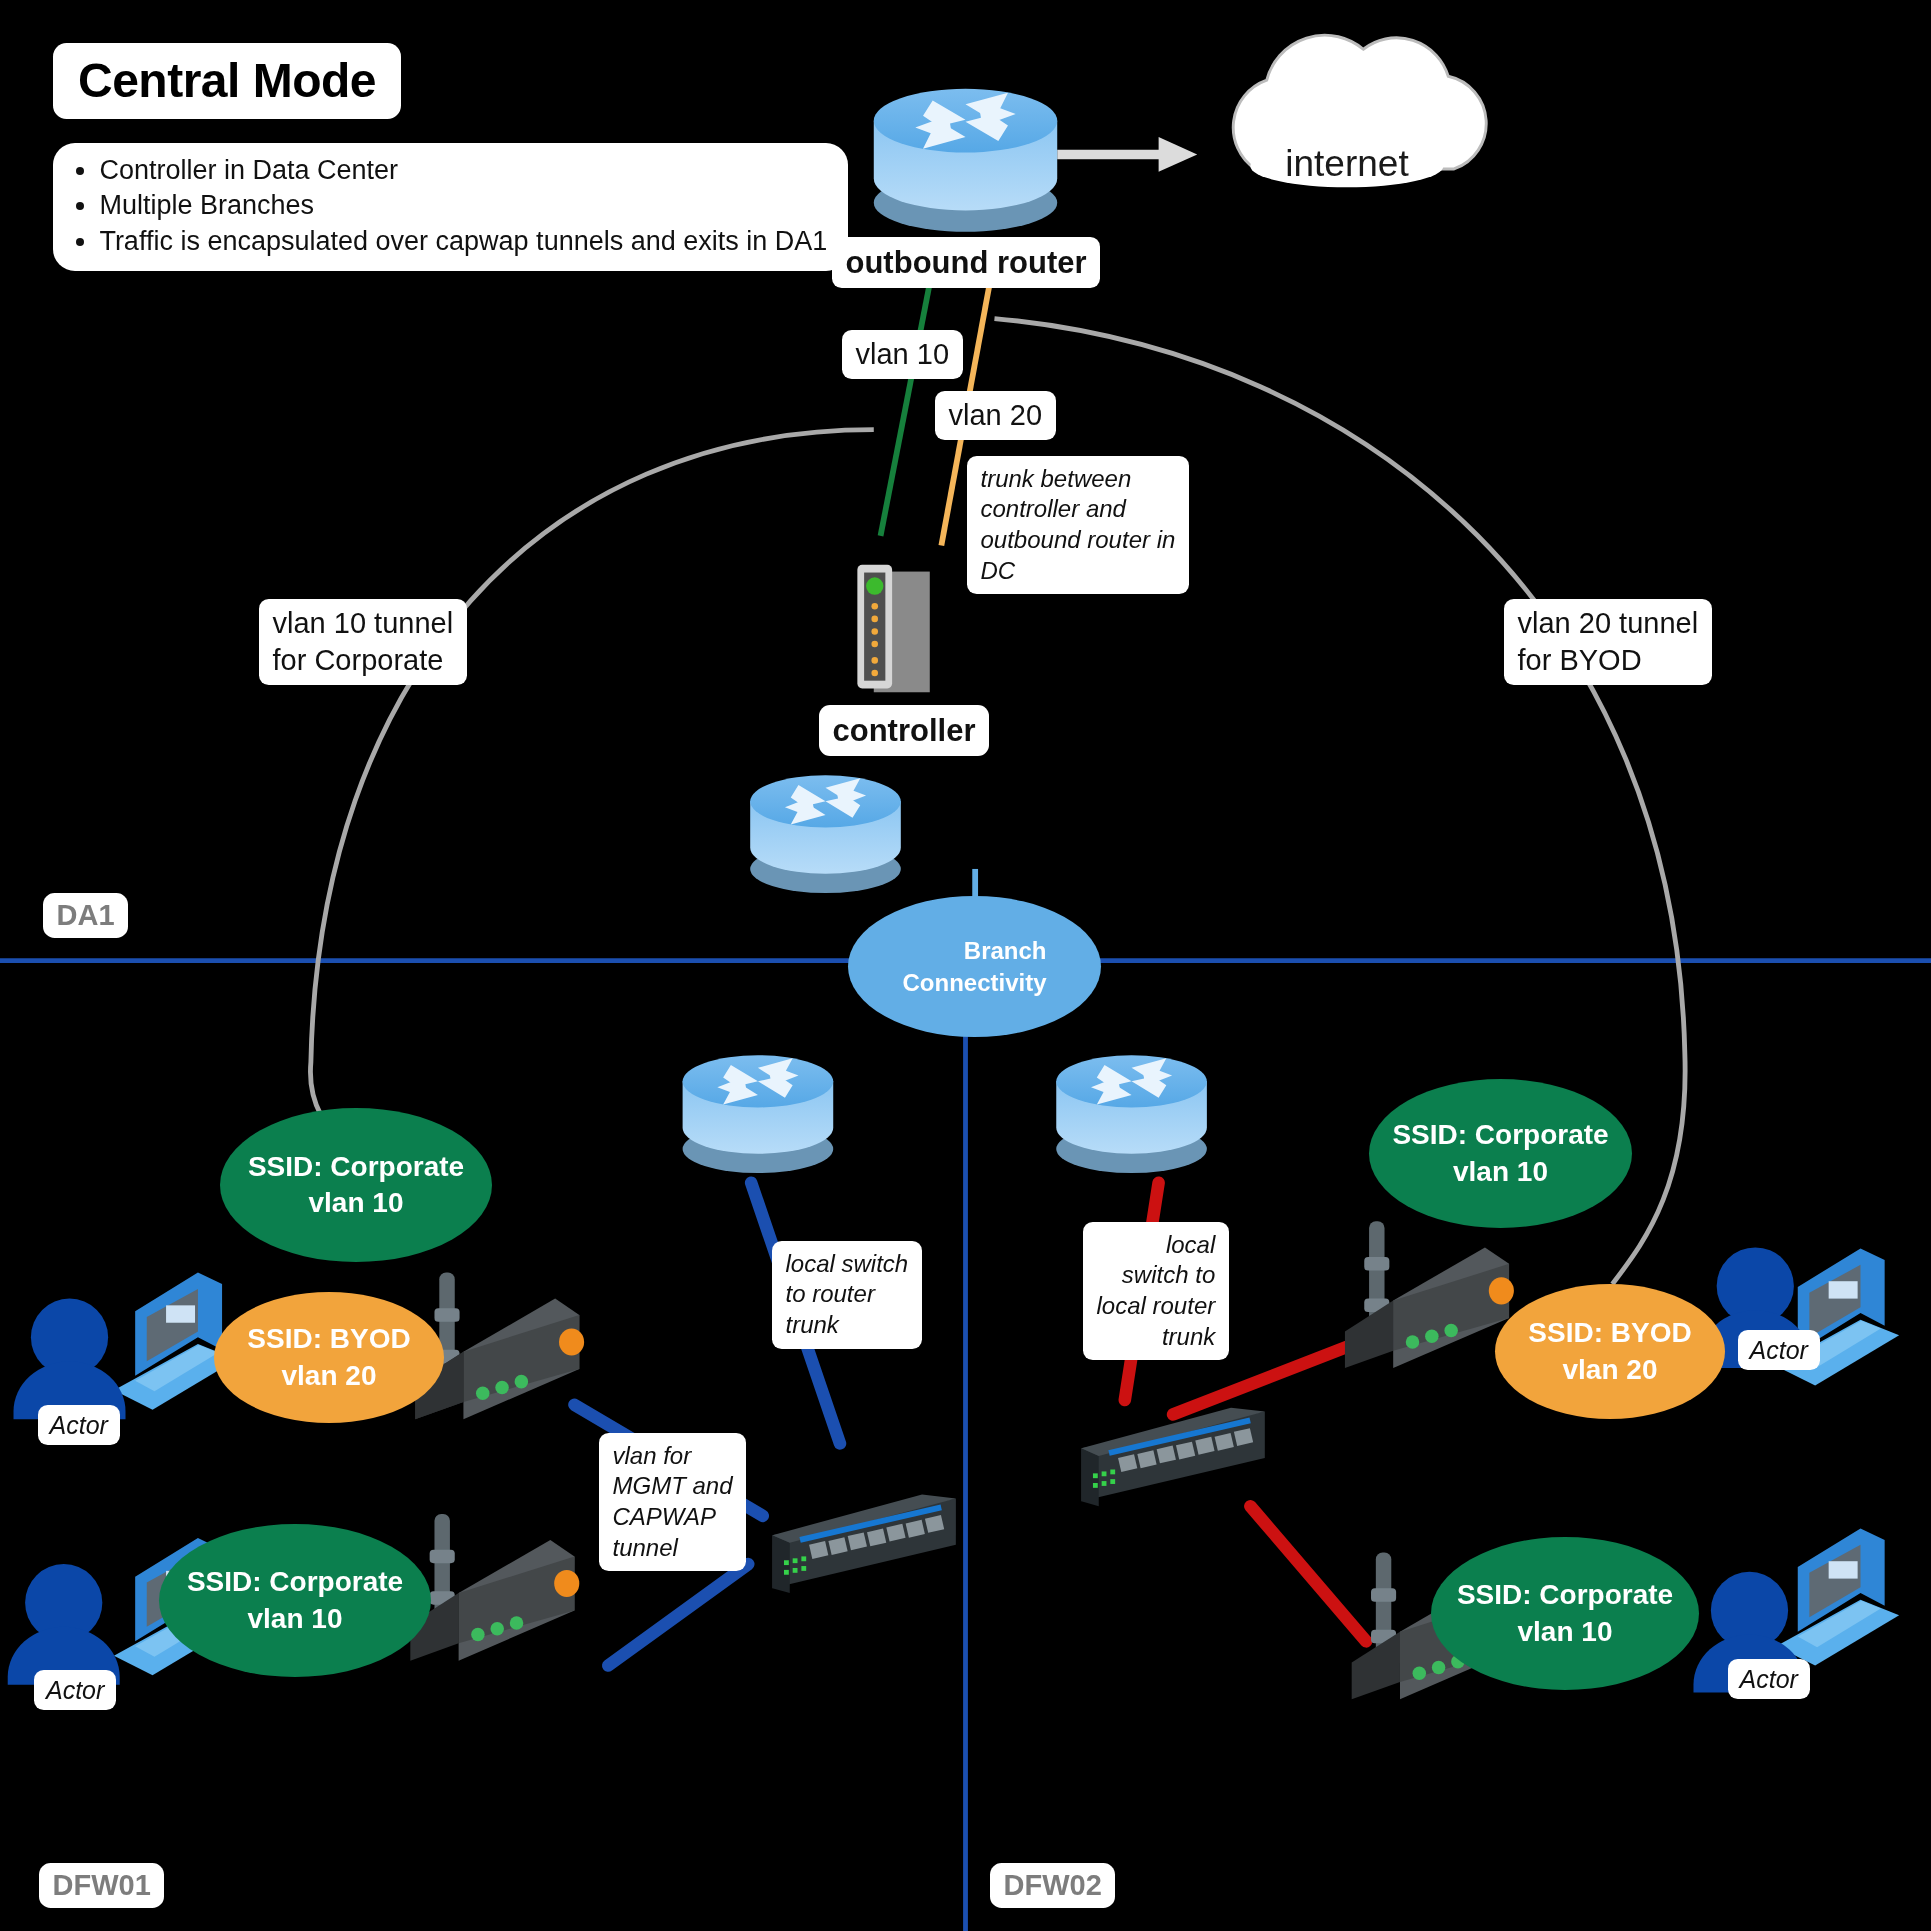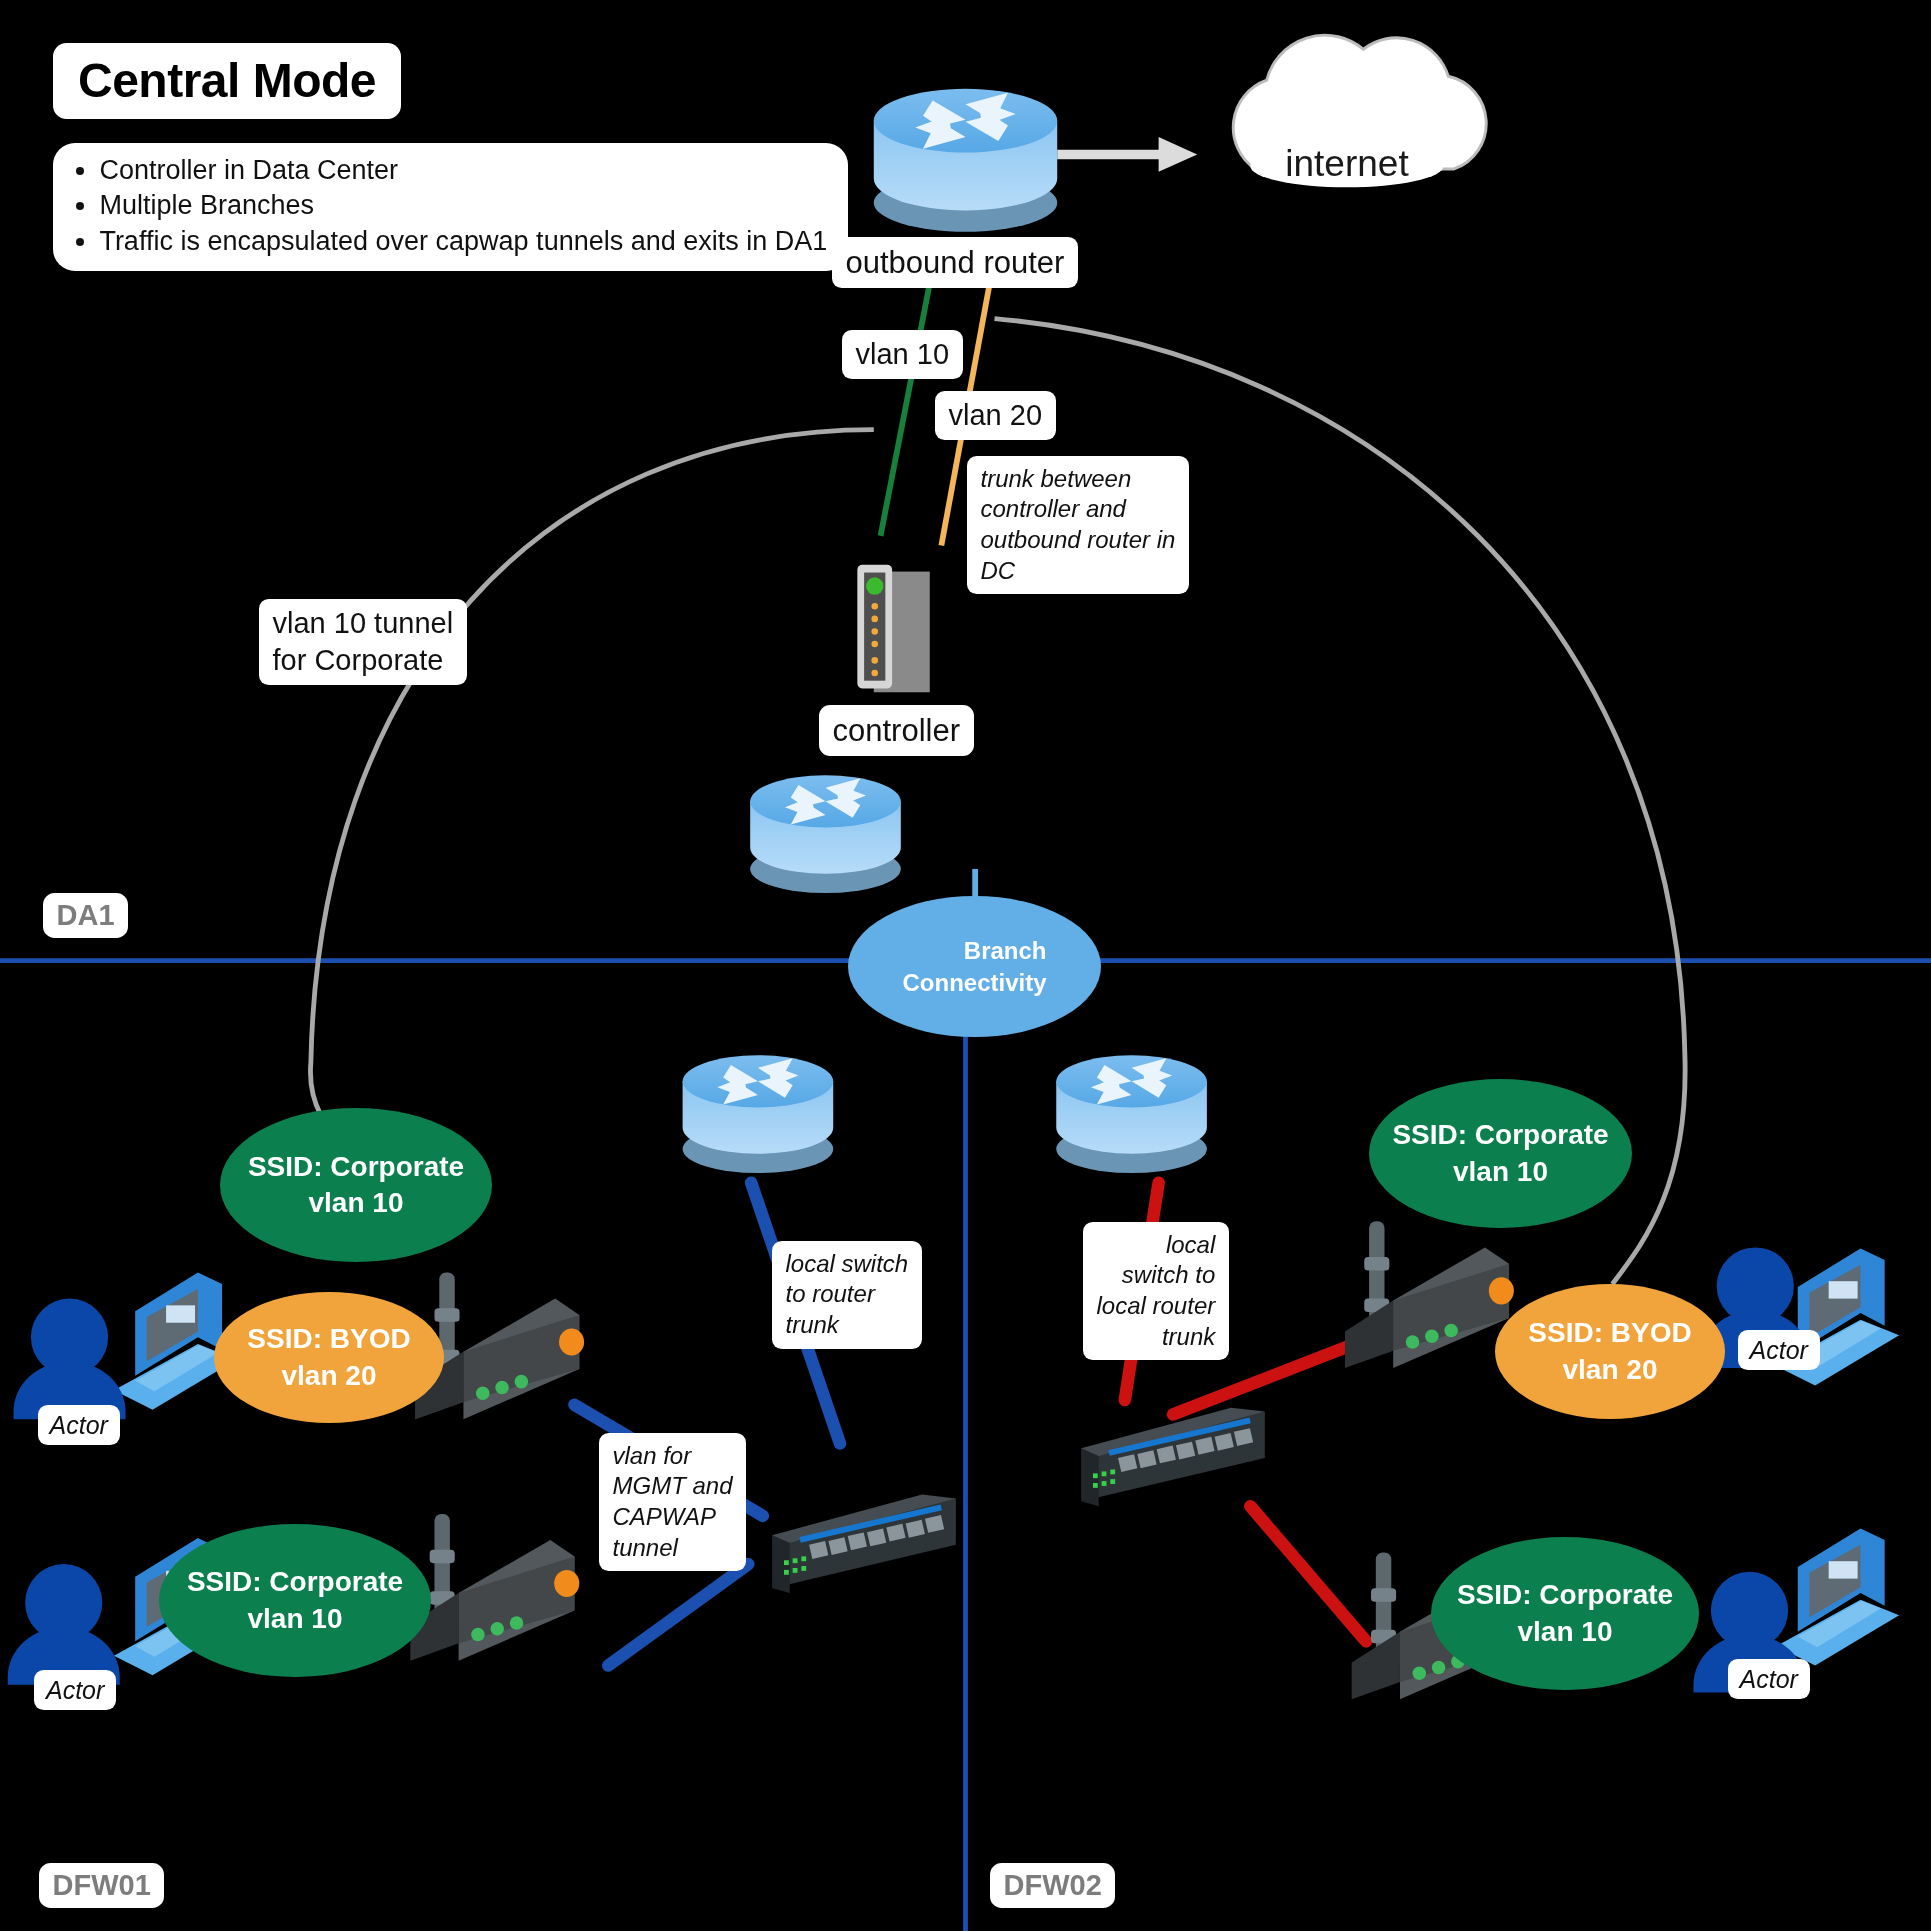--- a/index.html
+++ b/index.html
@@ -9,21 +9,21 @@
   }
   .stage{position:absolute;inset:0;width:1931px;height:1931px;}
   svg.links{position:absolute;left:0;top:0;width:1931px;height:1931px;}
 
   
   .chip{
     position:absolute;background:#fff;color:#111;border-radius:9.7px;
     padding:5.8px 13.5px;line-height:1.28;white-space:pre;
     font-size:25px;
   }
-  .chip.bold{font-weight:normal;text-align:right;}
+  .chip.bold{font-weight:bold;text-align:right;}
   .chip.ital{font-style:italic;font-size:24px;padding:7.7px 13.5px;}
   .chip.zone{color:#7d7d7d;font-weight:bold;font-size:29px;padding:3.9px 13.5px;border-radius:11.6px;}
   .chip.actor{font-weight:normal;font-style:italic;font-size:25px;padding:3.9px 11.6px;margin-left:17px;}
 
   
   .title{
     position:absolute;left:53px;top:43px;background:#fff;color:#000;
     border-radius:13.5px;padding:9.7px 25px 11.6px 25px;
     font-size:48px;font-weight:bold;letter-spacing:-0.5px;
   }
@@ -328,20 +328,22 @@
   <div class="chip bold" style="left:819px;top:705px;font-size:31px;border-radius:11px;">controller</div>
 
   <div class="chip" style="left:842px;top:330px;font-size:29px;">vlan 10</div>
   <div class="chip" style="left:935px;top:391px;font-size:29px;">vlan 20</div>
   <div class="chip ital" style="left:967px;top:456px;">trunk between
 controller and
 outbound router in
 DC</div>
   <div class="chip" style="left:259px;top:599px;font-size:29px;">vlan 10 tunnel
 for Corporate</div>
+  <div class="chip" style="left:1504px;top:599px;font-size:29px;">vlan 20 tunnel
+for BYOD</div>
   <div class="chip ital" style="left:772px;top:1241px;">local switch
 to router
 trunk</div>
   <div class="chip ital" style="left:1083px;top:1222px;text-align:right;">local
 switch to
 local router
 trunk</div>
   <div class="chip ital" style="left:599px;top:1390px;margin-top:43px;">vlan for
 MGMT and
 CAPWAP

